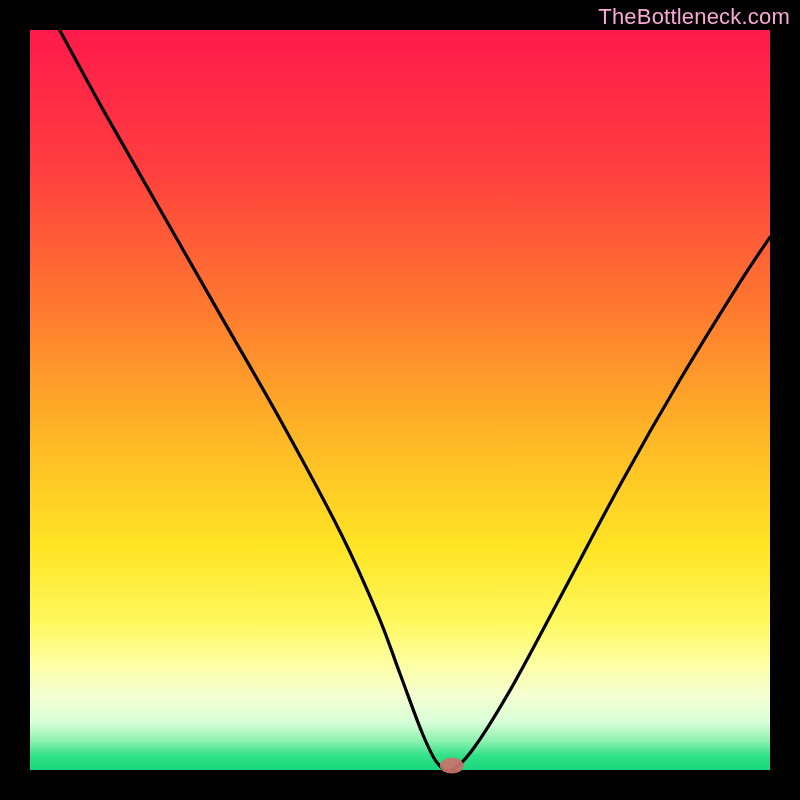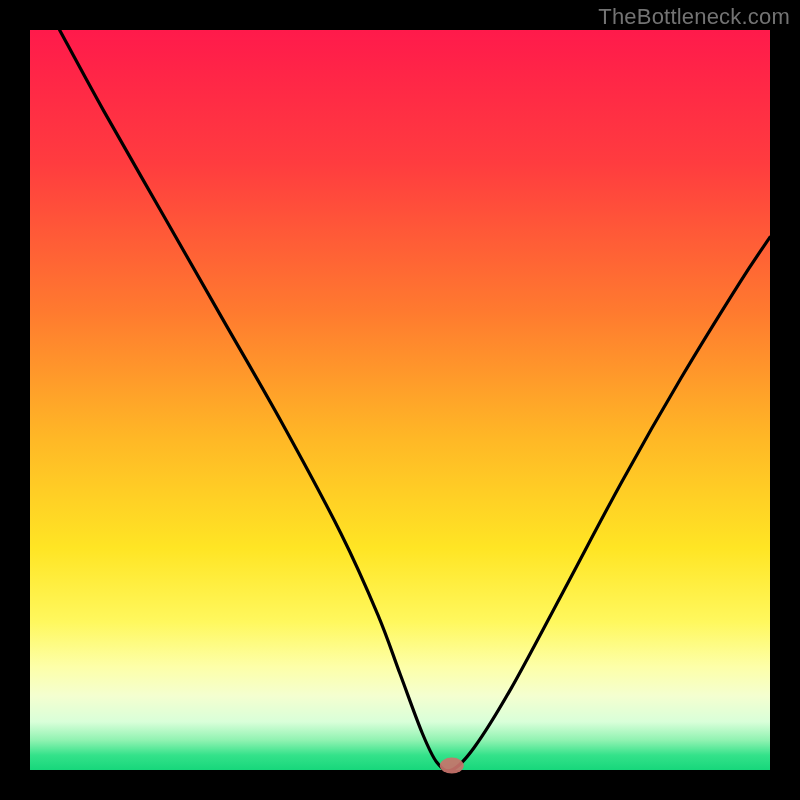--- a/index.html
+++ b/index.html
@@ -14,21 +14,21 @@
   .frame {
     position: relative;
     width: 800px;
     height: 800px;
     background: #000;
   }
   .watermark {
     position: absolute;
     top: 4px;
     right: 10px;
-    color: #737373;
+    color: #f9a8d4;
     font-size: 22px;
     font-weight: 500;
     z-index: 10;
     letter-spacing: 0.2px;
   }
   svg {
     display: block;
   }
 </style>
 </head>

